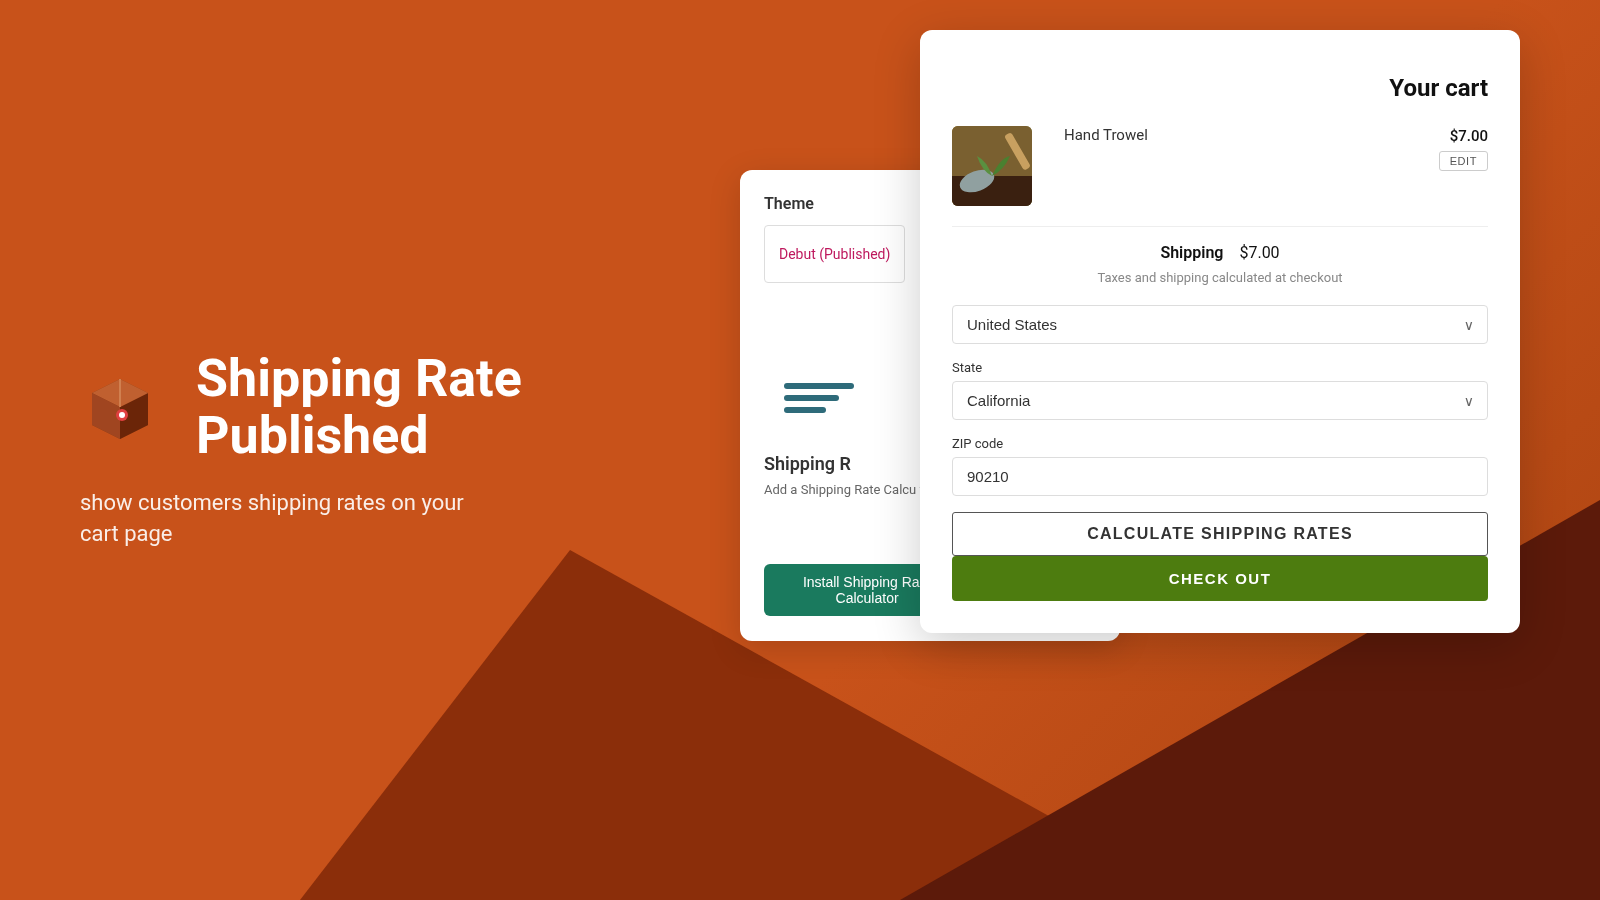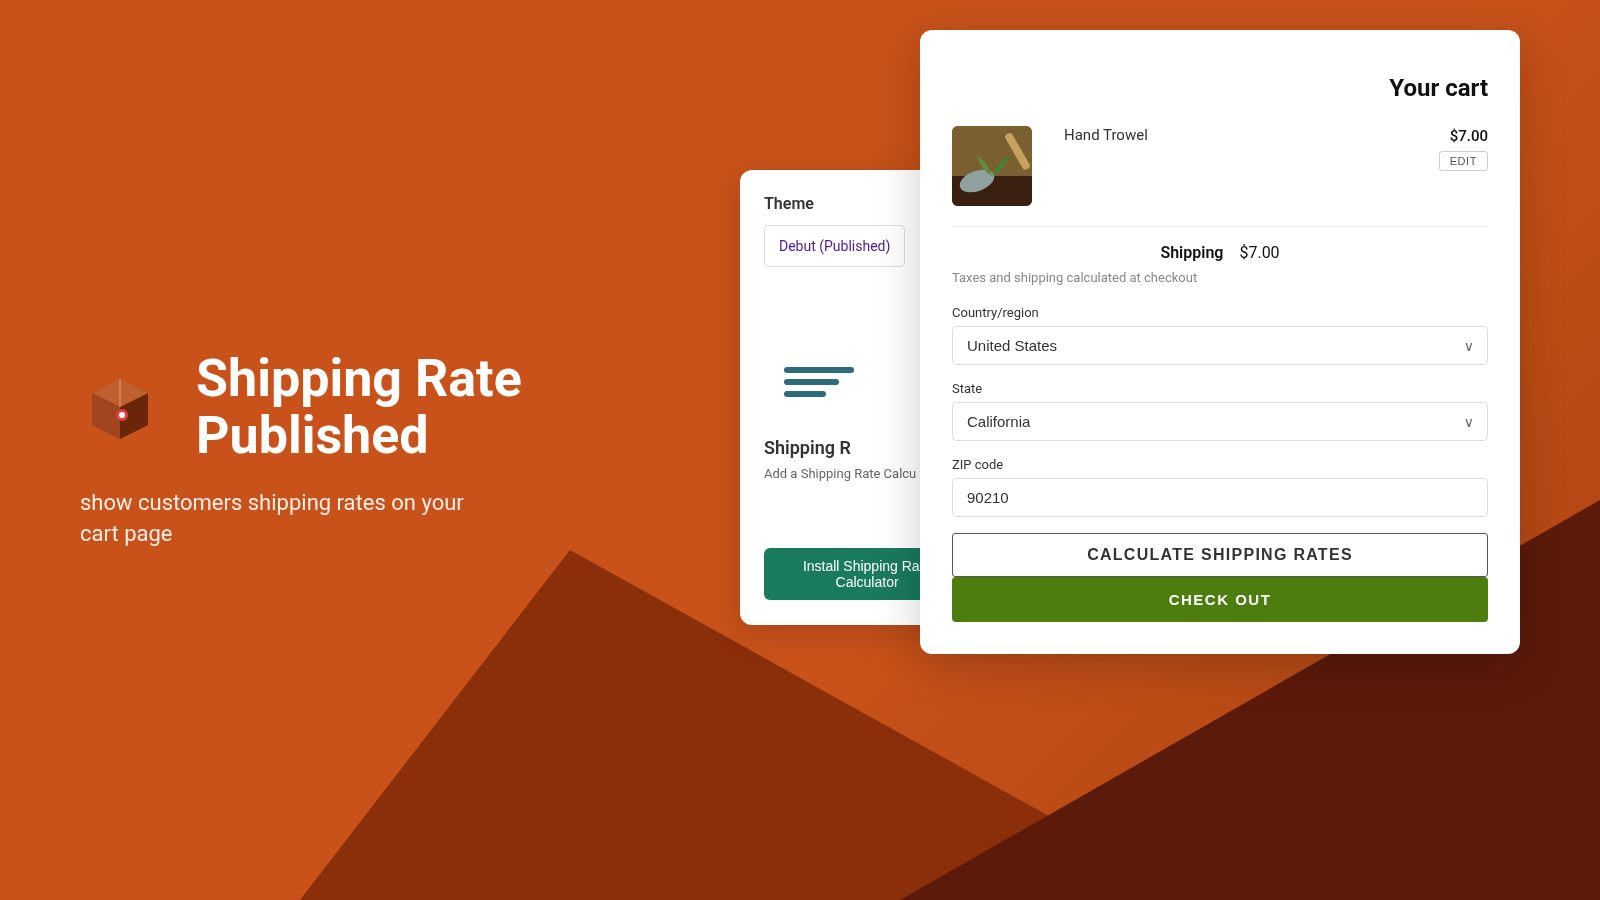--- a/index.html
+++ b/index.html
@@ -87,23 +87,23 @@
     .theme-label {
       font-size: 16px;
       font-weight: 600;
       color: #333;
       margin-bottom: 12px;
     }
 
     .theme-select-btn {
       border: 1px solid #ddd;
       border-radius: 4px;
-      padding: 12px 14px;
+      padding: 20px 14px;
       font-size: 14px;
-      color: #4c1d95;
+      color: #be185d;
       background: white;
       display: inline-block;
     }
 
     .figure-area {
       margin-top: 20px;
       min-height: 240px;
       position: relative;
       overflow: hidden;
     }
@@ -231,21 +231,21 @@
       font-weight: 600;
       color: #111;
     }
 
     .subtotal-value {
       font-size: 16px;
       color: #111;
     }
 
     .tax-note {
-      text-align: left;
+      text-align: center;
       font-size: 13px;
       color: #888;
       margin-bottom: 20px;
     }
 
     .form-group {
       margin-bottom: 16px;
     }
 
     .form-label {
@@ -447,21 +447,20 @@
 
     
     <div class="subtotal-row">
       <span class="subtotal-label">Shipping</span>
       <span class="subtotal-value">$7.00</span>
     </div>
     <p class="tax-note">Taxes and shipping calculated at checkout</p>
 
     
     <div class="form-group">
-      <label class="form-label">Country/region</label>
       <div class="select-wrapper">
         <select class="form-select">
           <option>United States</option>
         </select>
       </div>
     </div>
 
     
     <div class="form-group">
       <label class="form-label">State</label>

